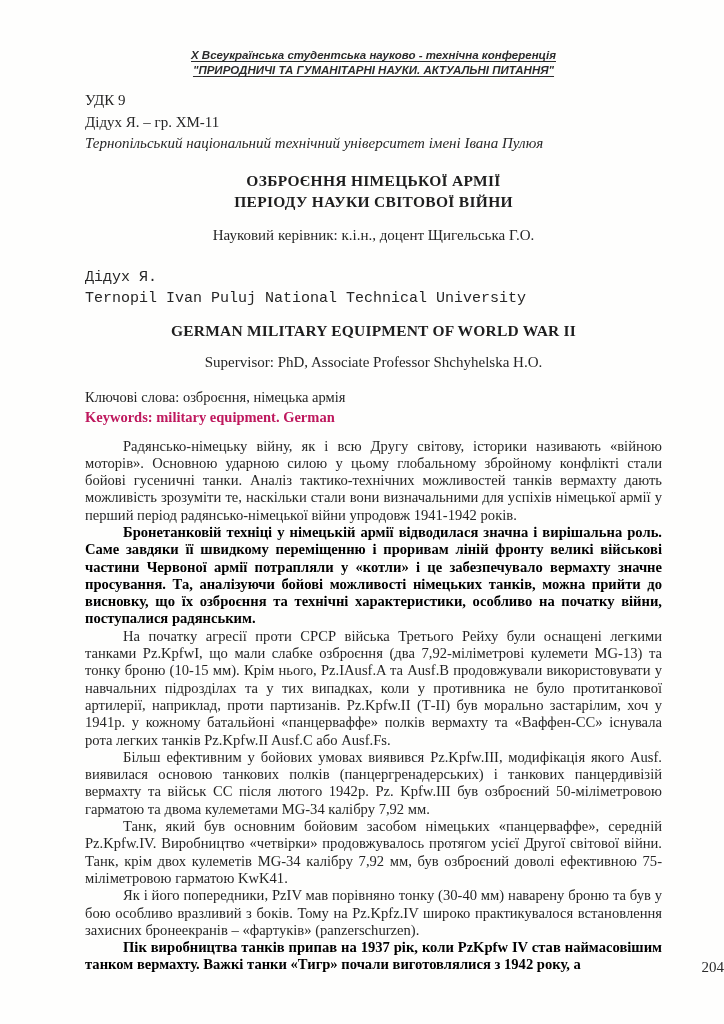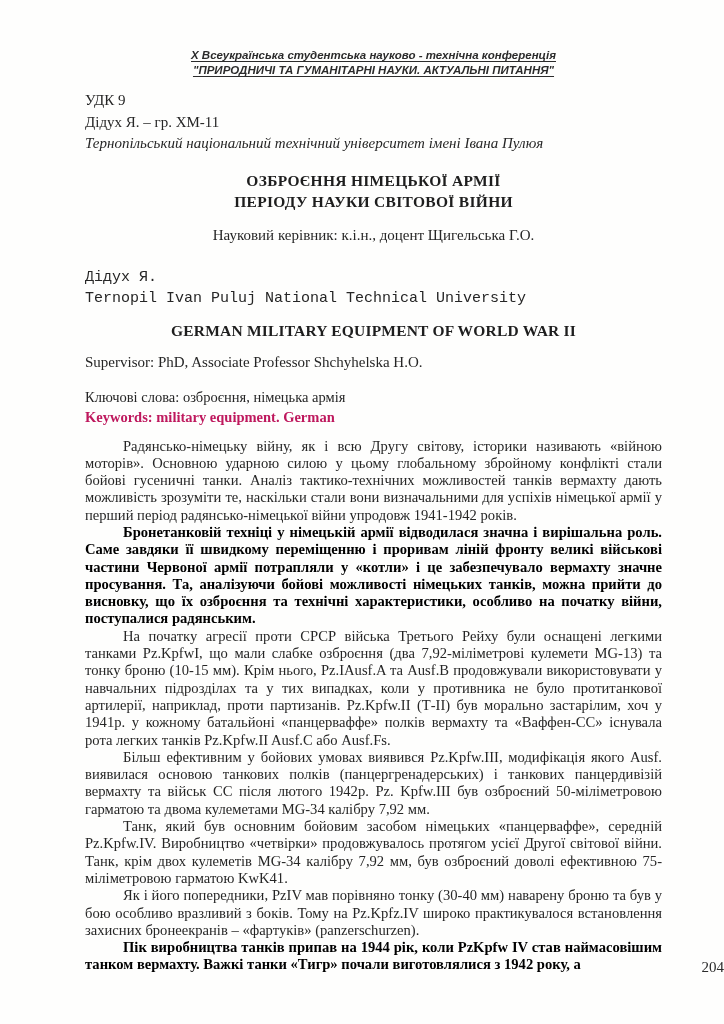--- a/index.html
+++ b/index.html
@@ -58,20 +58,21 @@
     margin: 13px 0 0 0;
     font-size: 15.5px;
     font-weight: bold;
     text-align: center;
     letter-spacing: 0.2px;
     color: #1e1e1e;
   }
   .supervisor-en {
     margin-top: 14px;
     font-size: 15px;
+    text-align: center;
   }
   .keywords {
     margin-top: 16px;
     font-size: 14.5px;
     line-height: 20px;
   }
   .keywords .bold-line { font-weight: bold; color: #be185d; }
   .body-text {
     margin-top: 11px;
     font-size: 14.6px;
@@ -131,18 +132,18 @@
     <div class="bold-line">Keywords: military equipment. German</div>
   </div>
 
   <div class="body-text">
       <p class="para">Радянсько-німецьку війну, як і всю Другу світову, історики називають «війною моторів». Основною ударною силою у цьому глобальному збройному конфлікті стали бойові гусеничні танки. Аналіз тактико-технічних можливостей танків вермахту дають можливість зрозуміти те, наскільки стали вони визначальними для успіхів німецької армії у перший період радянсько-німецької війни упродовж 1941-1942 років.</p>
       <p class="para bold">Бронетанковій техніці у німецькій армії відводилася значна і вирішальна роль. Саме завдяки її швидкому переміщенню і проривам ліній фронту великі військові частини Червоної армії потрапляли у «котли» і це забезпечувало вермахту значне просування. Та, аналізуючи бойові можливості німецьких танків, можна прийти до висновку, що їх озброєння та технічні характеристики, особливо на початку війни, поступалися радянським.</p>
       <p class="para">На початку агресії проти СРСР війська Третього Рейху були оснащені легкими танками Pz.KpfwI, що мали слабке озброєння (два 7,92-міліметрові кулемети MG-13) та тонку броню (10-15 мм). Крім нього, Pz.IAusf.A та Ausf.B продовжували використовувати у навчальних підрозділах та у тих випадках, коли у противника не було протитанкової артилерії, наприклад, проти партизанів. Pz.Kpfw.II (Т-ІІ) був морально застарілим, хоч у 1941р. у кожному батальйоні «панцерваффе» полків вермахту та «Ваффен-СС» існувала рота легких танків Pz.Kpfw.II Ausf.С або Ausf.Fs.</p>
       <p class="para">Більш ефективним у бойових умовах виявився Pz.Kpfw.III, модифікація якого Ausf. виявилася основою танкових полків (панцергренадерських) і танкових панцердивізій вермахту та військ СС після лютого 1942р. Pz. Kpfw.III був озброєний 50-міліметровою гарматою та двома кулеметами MG-34 калібру 7,92 мм.</p>
       <p class="para">Танк, який був основним бойовим засобом німецьких «панцерваффе», середній Pz.Kpfw.IV. Виробництво «четвірки» продовжувалось протягом усієї Другої світової війни. Танк, крім двох кулеметів MG-34 калібру 7,92 мм, був озброєний доволі ефективною 75-міліметровою гарматою KwK41.</p>
       <p class="para">Як і його попередники, PzIV мав порівняно тонку (30-40 мм) наварену броню та був у бою особливо вразливий з боків. Тому на Pz.Kpfz.IV широко практикувалося встановлення захисних бронеекранів – «фартуків» (panzerschurzen).</p>
-      <p class="para bold">Пік виробництва танків припав на 1944 рік, коли PzKpfw IV став наймасовішим танком вермахту. Важкі танки «Тигр» почали виготовлялися з 1942 року, а</p>
+      <p class="para bold">Пік виробництва танків припав на 1937 рік, коли PzKpfw IV став наймасовішим танком вермахту. Важкі танки «Тигр» почали виготовлялися з 1942 року, а</p>
     </div>
 
   <div class="page-number">204</div>
 
 </div>
 
 </body></html>

